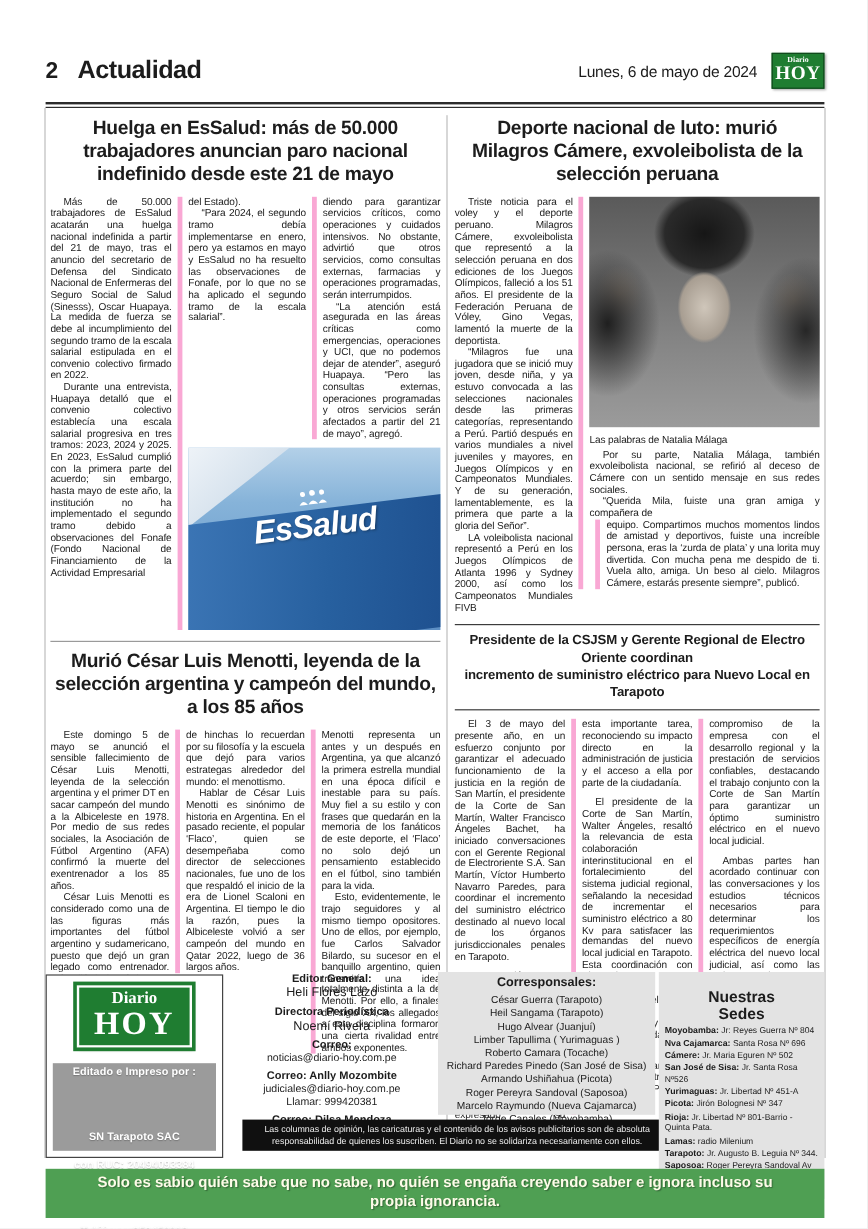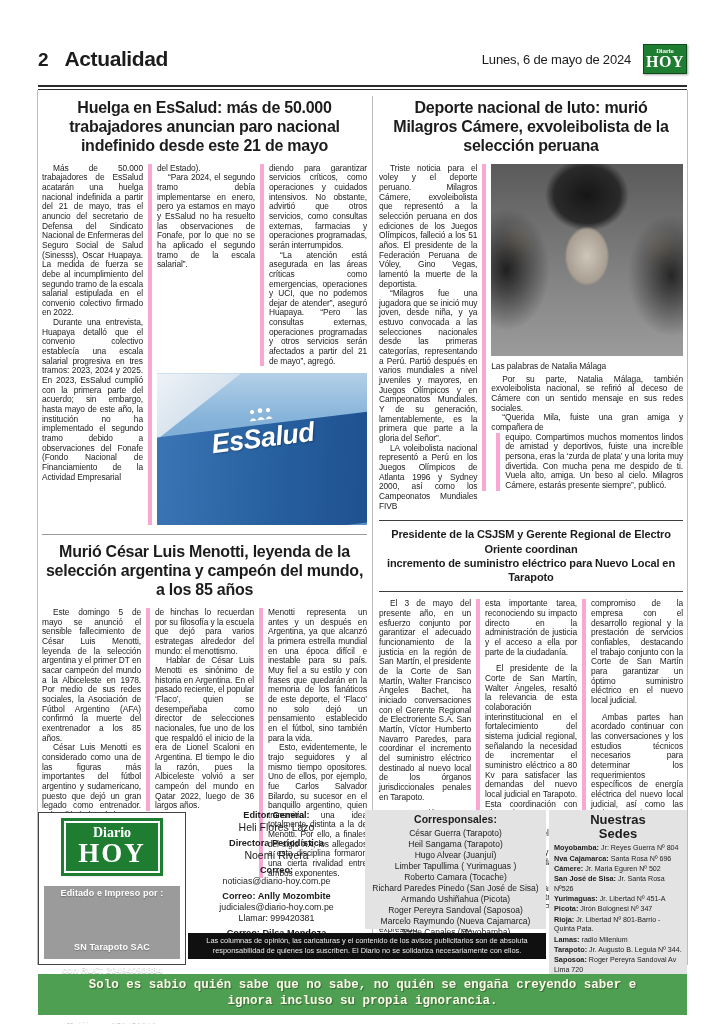--- a/index.html
+++ b/index.html
@@ -74,30 +74,30 @@
   .staff .block { margin-bottom:4px; }
   .s-label { display:block; font-size:9.2px; font-weight:bold; line-height:1.2; }
   .s-val { display:block; font-size:10.5px; line-height:1.2; }
   .s-sm { display:block; font-size:8.8px; line-height:1.25; }
 
   .corr-box { position:absolute; left:327px; width:181px; top:0; height:119px; background:#e3e3e3; text-align:center; padding:3px 2px; }
   .corr-box h3 { font-size:10.5px; font-weight:bold; margin-bottom:3px; }
   .corr-box ul { list-style:none; }
   .corr-box li { font-size:8.5px; line-height:1.29; white-space:nowrap; }
 
-  .disclaimer { position:absolute; left:150px; width:358px; top:123px; background:#101010; color:#ececec; font-size:7.4px; line-height:1.35; text-align:center; padding:3px 8px; }
-
-  .sedes-box { position:absolute; left:511px; right:0; top:0; height:189px; background:#e3e3e3; padding:3px 5px; }
+  .disclaimer { position:absolute; left:164px; width:358px; top:123px; background:#101010; color:#ececec; font-size:7.4px; line-height:1.35; text-align:center; padding:3px 8px; }
+
+  .sedes-box { position:absolute; left:511px; right:0; top:0; height:189px; background:#e3e3e3; padding:14px 5px; }
   .sedes-box h3 { font-size:13px; font-weight:bold; text-align:center; line-height:1.05; margin-bottom:3px; }
   .sedes-box h3 span { display:block; }
   .sedes-box ul { list-style:none; }
   .sedes-box li { font-size:7.1px; line-height:1.32; }
   .sedes-box li b { font-size:7.3px; }
 
-  .motto { position:absolute; left:38px; right:36px; top:974px; background:#4f9f53; color:#fdfbe8; font-family:Liberation Mono, monospace; font-weight:bold; font-size:12.5px; line-height:1.3; text-align:center; padding:3px 34px 5px; text-shadow:1px 1px 1px rgba(0,0,0,.35); }
+  .motto { position:absolute; left:38px; right:36px; top:974px; background:#4f9f53; color:#fdfbe8; font-family:Liberation Sans, sans-serif; font-weight:bold; font-size:12.5px; line-height:1.3; text-align:center; padding:3px 34px 5px; text-shadow:1px 1px 1px rgba(0,0,0,.35); }
 </style>
 </head>
 <body>
 
 <div class="page">
 
   <header class="masthead">
     <div class="mast-left">
       <span class="pagenum">2</span>
       <span class="section-title">Actualidad</span>

